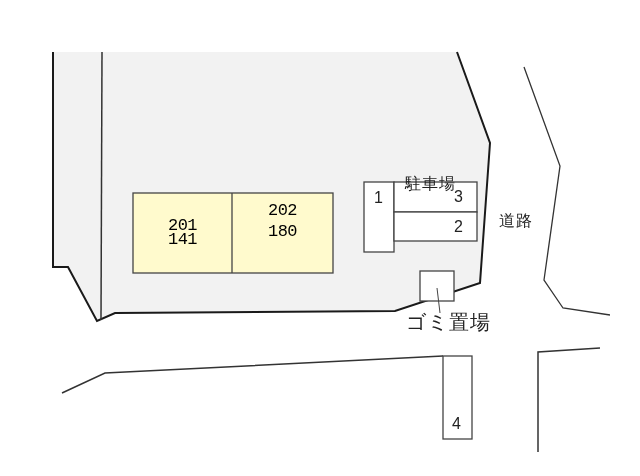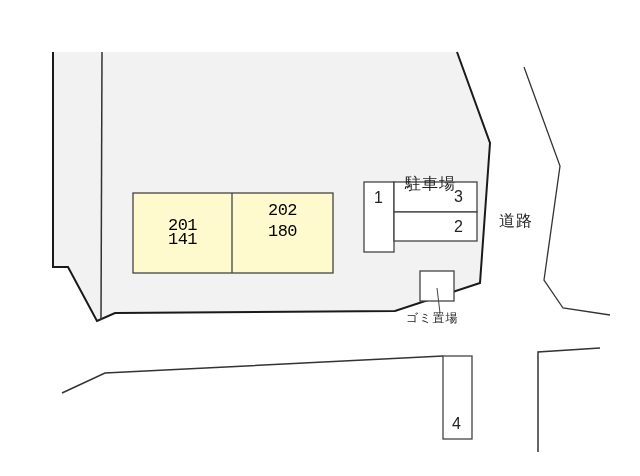--- a/index.html
+++ b/index.html
@@ -46,15 +46,15 @@
   <span>180</span>
 </div>
 
 <div class="lbl jp" style="left:405px; top:160px; font-size:16px;margin-top:16px;">駐車場</div>
 <div class="lbl num" style="left:374px; top:190px;">1</div>
 <div class="lbl num" style="left:454px; top:189px;">3</div>
 <div class="lbl num" style="left:454px; top:219px;">2</div>
 
 <div class="lbl jp" style="left:499px; top:213px; font-size:16px;font-family:Liberation Serif, serif;">道路</div>
 
-<div class="lbl jp" style="left:406px; top:312px; font-size:12px;">ゴミ置場</div>
+<div class="lbl jp" style="left:406px; top:312px; font-size:20px;">ゴミ置場</div>
 
 <div class="lbl num" style="left:452px; top:416px;">4</div>
 
 </body></html>

